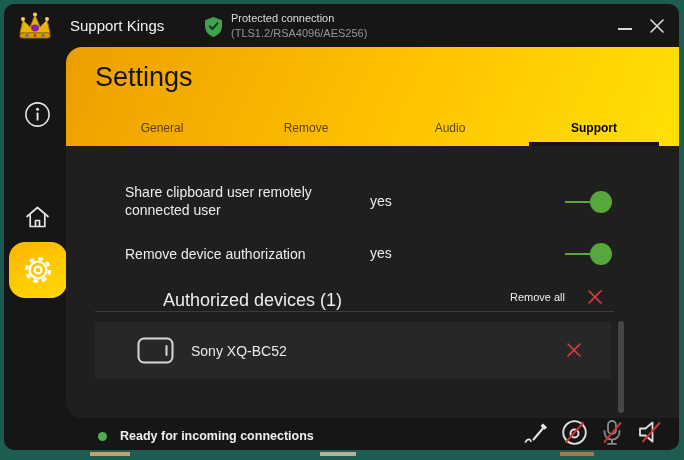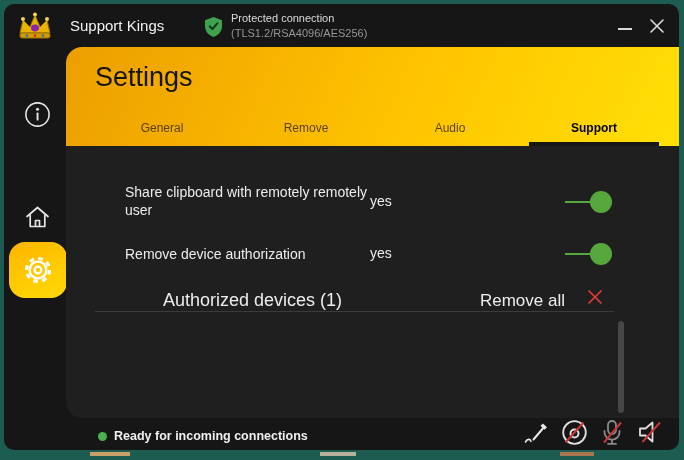--- a/index.html
+++ b/index.html
@@ -48,37 +48,37 @@
   .opt-label { position:absolute; left:59px; width:242px; font-size:14px; line-height:18px; color:#ededed; }
   .lbl-1 { top:37px; } .lbl-2 { top:99px; }
   .opt-value { position:absolute; left:304px; font-size:14px; color:#ededed; }
   .val-1 { top:47px; } .val-2 { top:99px; }
   .toggle { position:absolute; width:47px; height:22px; cursor:pointer; }
   .tgl-1 { left:499px; top:45px; } .tgl-2 { left:499px; top:97px; }
   .toggle .track { position:absolute; left:0; top:10px; width:33px; height:2px; background:#57a83c; }
   .toggle .knob  { position:absolute; right:0; top:0; width:22px; height:22px; border-radius:50%; background:#57a83c; }
 
   .auth-title { position:absolute; left:97px; top:144px; font-size:18px; color:#ededed; }
-  .remove-all { position:absolute; right:114px; top:145px; font-size:17px; color:#ededed; cursor:pointer; }
+  .remove-all { position:absolute; right:114px; top:145px; font-size:11px; color:#ededed; cursor:pointer; }
   .remove-all-x { position:absolute; left:520px; top:142px; width:18px; height:18px; cursor:pointer; }
   .divider { position:absolute; left:29px; top:165px; width:519px; height:1px; background:#3b3b3b; }
 
   .device-row { position:absolute; left:29px; top:176px; width:516px; height:57px;
                 background:#272727; display:flex; align-items:center; }
   .dev-ico { margin-left:42px; }
   .dev-name { margin-left:17px; font-size:14px; color:#e9e9e9; }
   .dev-x { position:absolute; left:470px; top:19px; width:18px; height:18px; cursor:pointer; }
   .scrollbar { position:absolute; left:552px; top:175px; width:6px; height:92px;
                background:#474747; border-radius:3px; }
 
   
   .powered { position:absolute; left:9px; bottom:5px; color:#8d8d8d; }
   .powered .small { font-size:8px; letter-spacing:.3px; }
   .powered .brand { font-size:15px; color:#9a9a9a; line-height:16px; }
-  .status { position:absolute; left:94px; bottom:7px; display:flex; align-items:center; gap:7px; }
+  .status { position:absolute; left:94px; bottom:7px; display:flex; align-items:center; gap:13px; }
   .status-dot { width:9px; height:9px; border-radius:50%; background:#4caf50; }
   .status-text { font-size:12.5px; font-weight:600; color:#efefef; }
   .media-icons { position:absolute; right:14px; bottom:3px; display:flex; gap:8px; align-items:center; }
   .media-btn { width:30px; height:30px; display:flex; align-items:center; justify-content:center; cursor:pointer; }
 </style>
 </head>
 <body>
 
 <div class="stage">
   <div class="desk-bit" style="left:90px;width:40px;background:#c9a06a;"></div>
@@ -160,41 +160,51 @@
         </div>
         <div class="tab active">
           <span>Support</span>
           <div class="tab-underline"></div>
         </div>
       </div>
     </div>
 
     <div class="content">
 
-      <div class="opt-label lbl-1">Share clipboard with remotely remotely user</div>
+      <div class="opt-label lbl-1">Share clipboard user remotely connected user</div>
       <div class="opt-value val-1">yes</div>
       <div class="toggle tgl-1">
         <div class="track"></div>
         <div class="knob"></div>
       </div>
 
       <div class="opt-label lbl-2">Remove device authorization</div>
       <div class="opt-value val-2">yes</div>
       <div class="toggle tgl-2">
         <div class="track"></div>
         <div class="knob"></div>
       </div>
 
       <div class="auth-title">Authorized devices (1)</div>
       <div class="remove-all">Remove all</div>
       <svg class="remove-all-x" viewBox="0 0 18 18">
         <path d="M3 3 L15 15 M15 3 L3 15" stroke="#e23b3f" stroke-width="1.7" stroke-linecap="round"></path>
       </svg>
       <div class="divider"></div>
 
+      <div class="device-row">
+        <svg class="dev-ico" width="37" height="27" viewBox="0 0 37 27">
+          <rect x="1.5" y="1.5" width="34" height="24" rx="5.5" fill="none" stroke="#d8d8d8" stroke-width="2"></rect>
+          <line x1="29.5" y1="9" x2="29.5" y2="18" stroke="#d8d8d8" stroke-width="2" stroke-linecap="round"></line>
+        </svg>
+        <div class="dev-name">Sony XQ-BC52</div>
+        <svg class="dev-x" viewBox="0 0 18 18">
+          <path d="M3 3 L15 15 M15 3 L3 15" stroke="#e23b3f" stroke-width="1.6" stroke-linecap="round"></path>
+        </svg>
+      </div>
       <div class="scrollbar"></div>
     </div>
 
 
     <div class="status">
       <div class="status-dot"></div>
       <div class="status-text">Ready for incoming connections</div>
     </div>
 
     <div class="media-icons">

